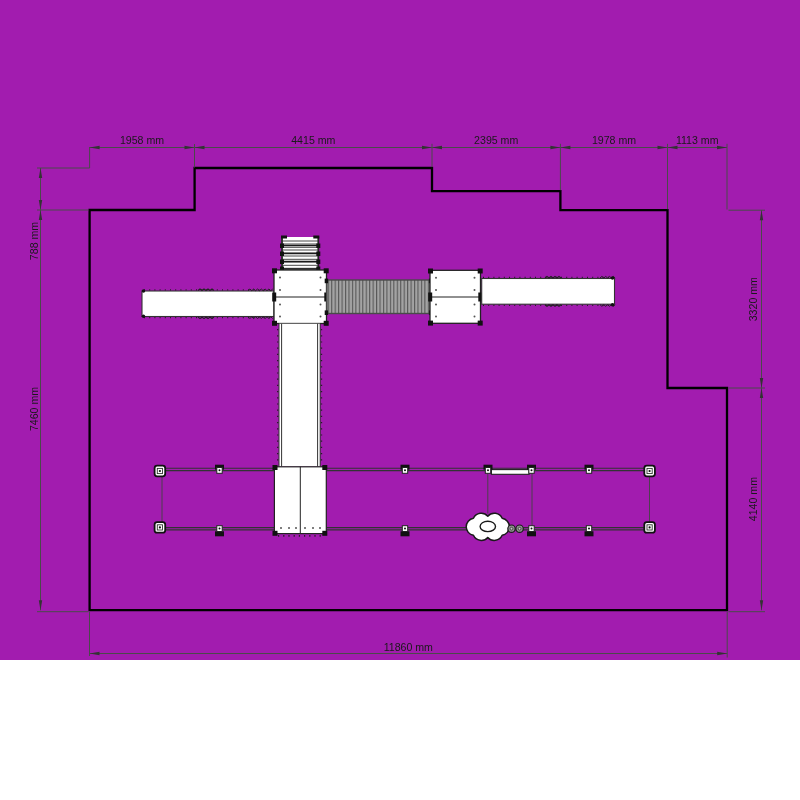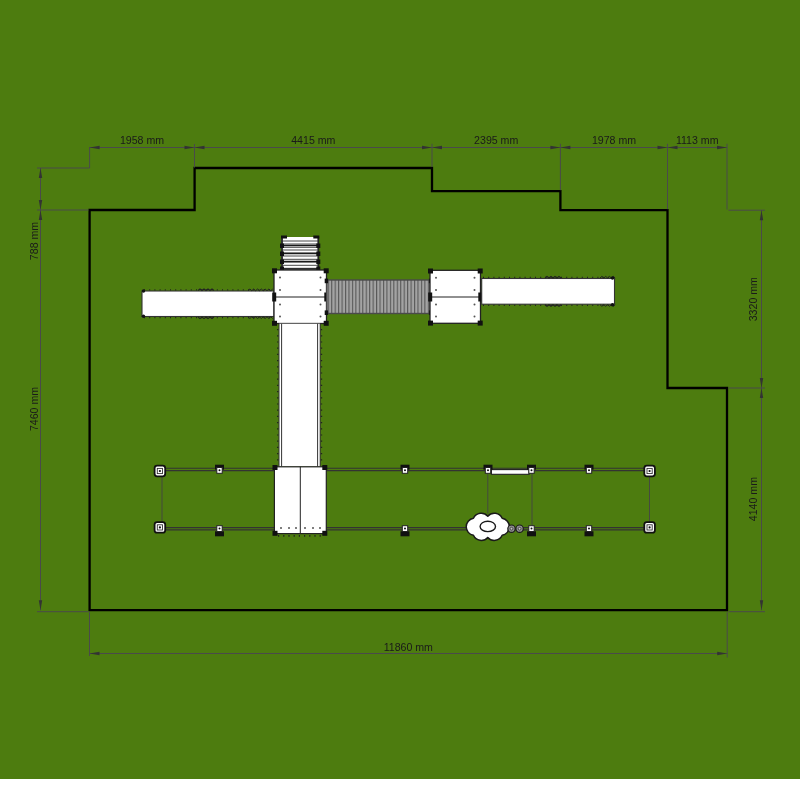--- a/index.html
+++ b/index.html
@@ -1,16 +1,16 @@
 <!DOCTYPE html>
 <html><head>
 <meta charset="utf-8">
 <style>
 html,body{margin:0;padding:0;background:#fff;}
-#page{position:relative;width:800px;height:779px;background:#4d7c0f;overflow:hidden;}
+#page{position:relative;width:800px;height:660px;background:#a21caf;overflow:hidden;}
 text{font-family:"Liberation Sans",sans-serif;font-size:10.6px;fill:#1a1a1a;}
 </style>
 </head>
 <body>
 <div id="page">
 <svg width="800" height="800" viewBox="0 0 800 800" xmlns="http://www.w3.org/2000/svg">
 <defs>
 <pattern id="corr" width="3.45" height="4" patternUnits="userSpaceOnUse">
 <rect x="0" y="0" width="3.45" height="4" fill="#a3a3a3"></rect>
 <rect x="0" y="0" width="1.1" height="4" fill="#585858"></rect>

